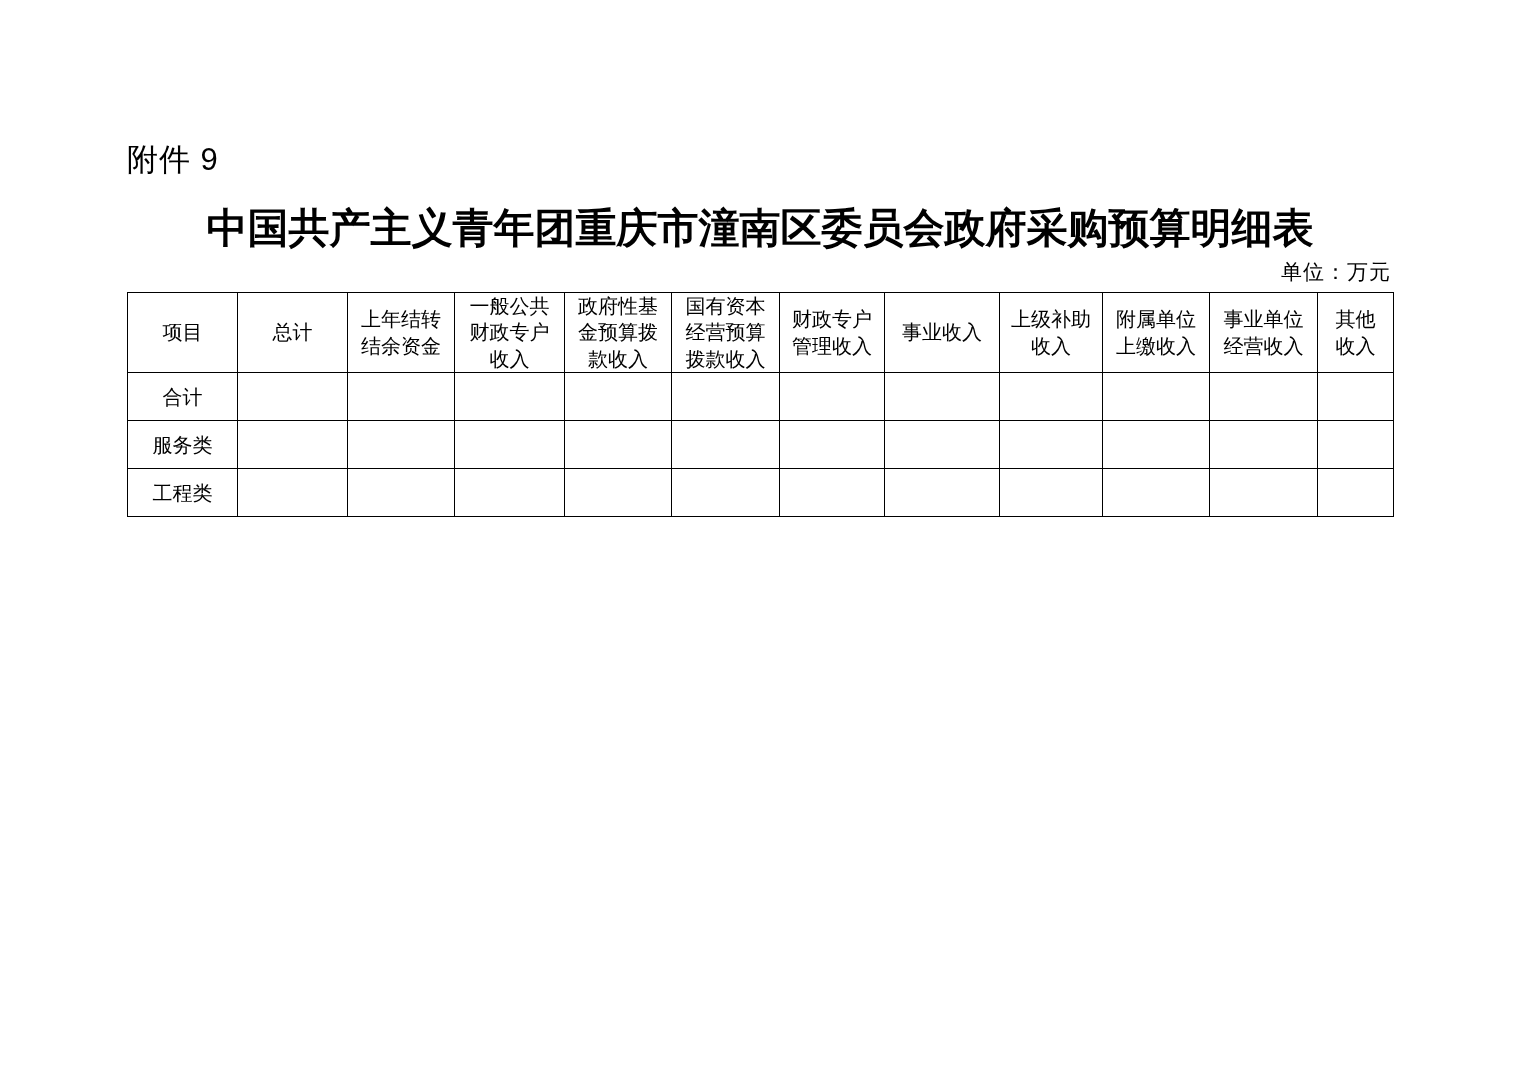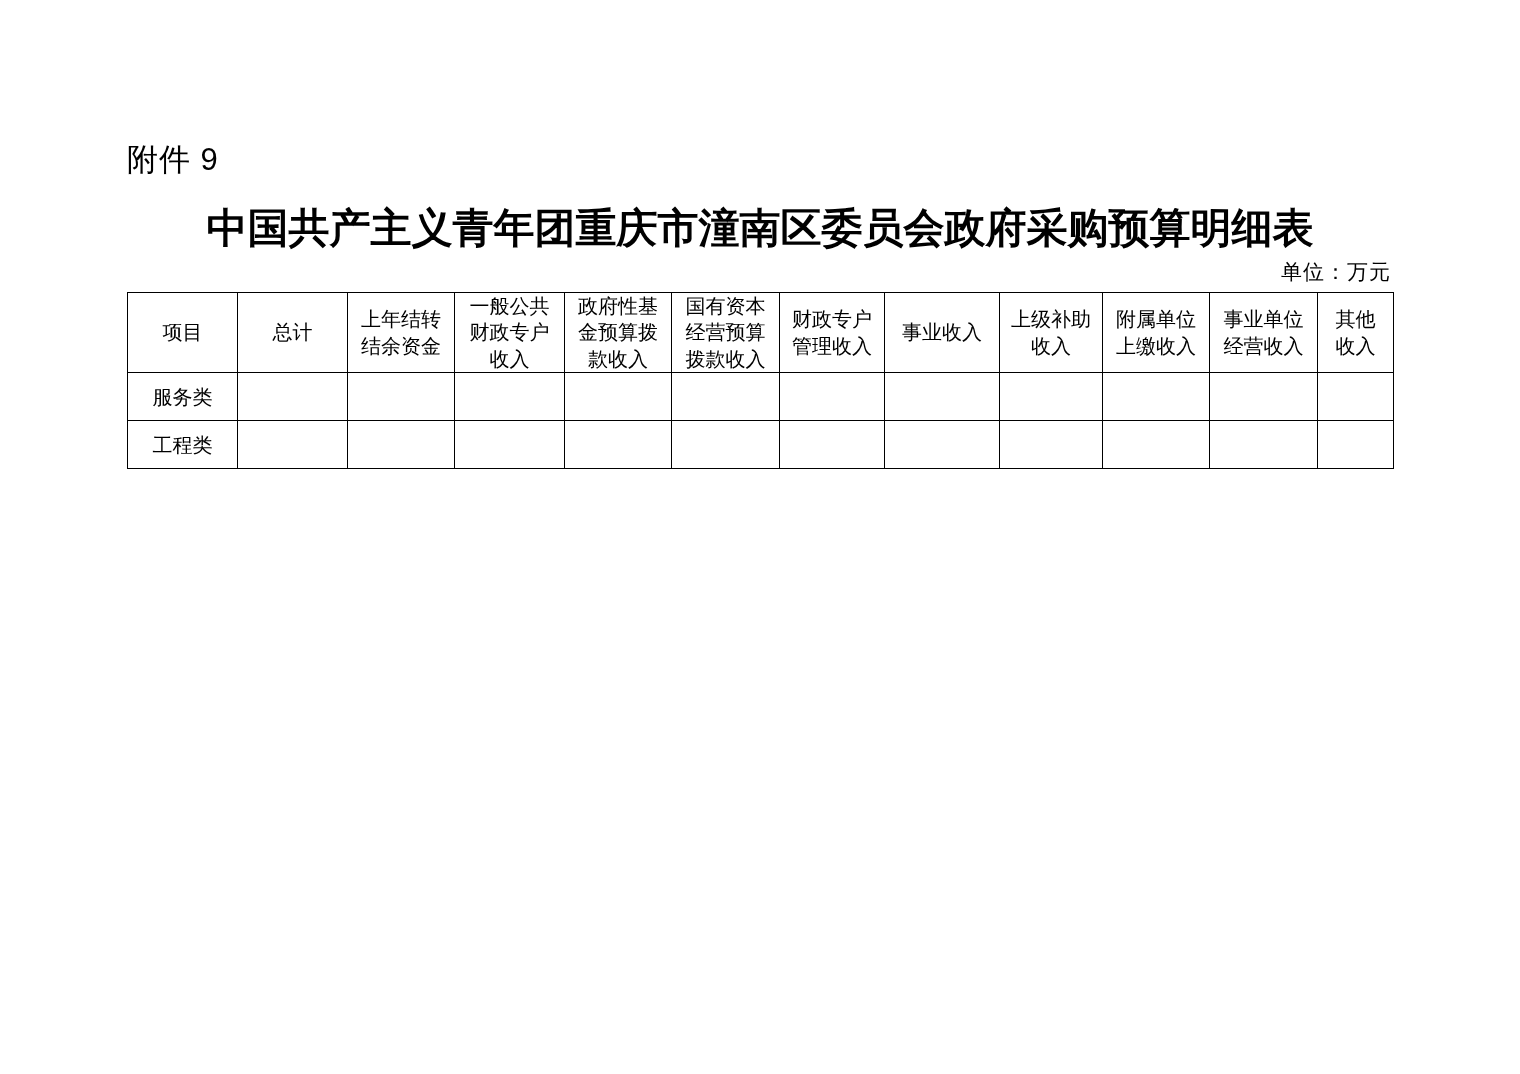--- a/index.html
+++ b/index.html
@@ -129,20 +129,34 @@
         <th>附属单位
 上缴收入</th>
         <th>事业单位
 经营收入</th>
         <th>其他
 收入</th>
       </tr>
     </thead>
     <tbody>
       <tr>
+        <td>合计</td>
+        <td></td>
+        <td></td>
+        <td></td>
+        <td></td>
+        <td></td>
+        <td></td>
+        <td></td>
+        <td></td>
+        <td></td>
+        <td></td>
+        <td></td>
+      </tr>
+      <tr>
         <td>服务类</td>
         <td></td>
         <td></td>
         <td></td>
         <td></td>
         <td></td>
         <td></td>
         <td></td>
         <td></td>
         <td></td>

